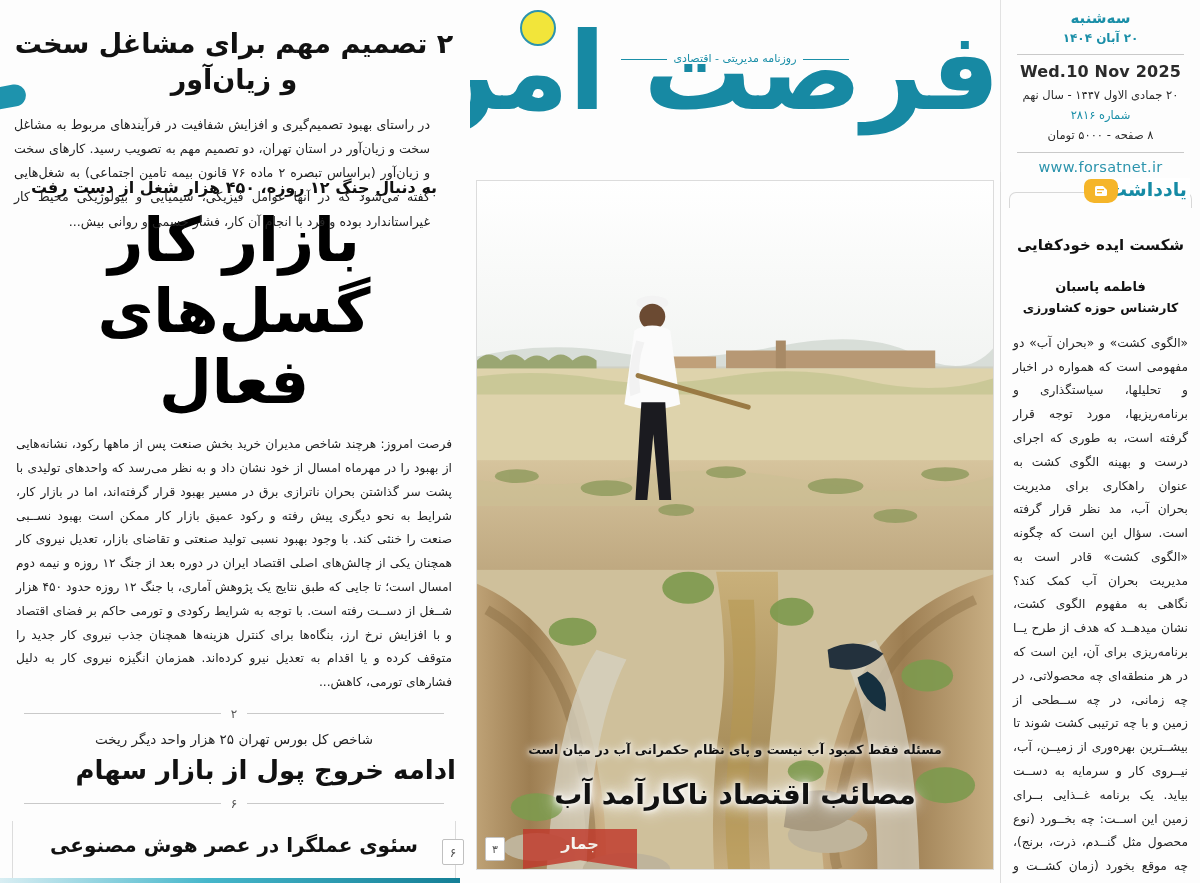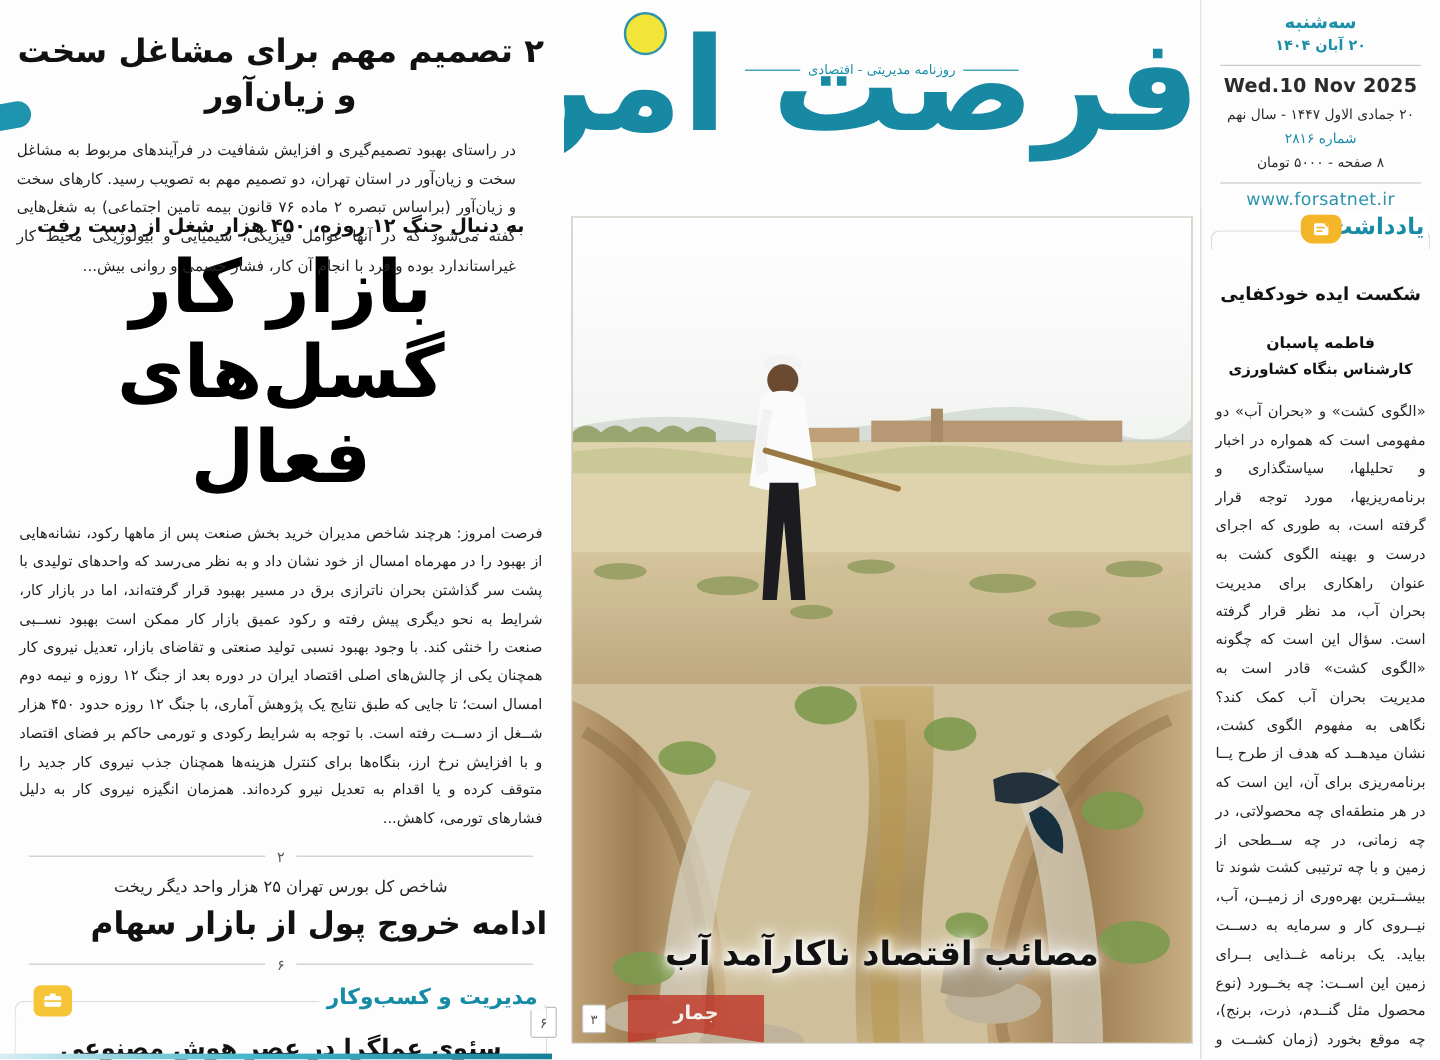--- a/index.html
+++ b/index.html
@@ -467,21 +467,21 @@
             <rect x="4" y="3" width="12" height="10" rx="1.5" fill="#ffffff"></rect>
             <path d="M12 3 L16 7 L16 3 Z" fill="#f5b529"></path>
             <rect x="6" y="6" width="7" height="1.3" fill="#f5b529"></rect>
             <rect x="6" y="9" width="5" height="1.3" fill="#f5b529"></rect>
           </svg>
         </div>
       </div>
       <div class="note-body">
         <div class="note-h1">شکست ایده خودکفایی</div>
         <div class="note-author">فاطمه پاسبان</div>
-        <div class="note-role">کارشناس بنگاه کشاورزی</div>
+        <div class="note-role">کارشناس حوزه کشاورزی</div>
         <div class="note-text">«الگوی کشت» و «بحران آب» دو مفهومی است که همواره در اخبار و تحلیلها، سیاستگذاری و برنامه‌ریزیها، مورد توجه قرار گرفته است، به طوری که اجرای درست و بهینه الگوی کشت به عنوان راهکاری برای مدیریت بحران آب، مد نظر قرار گرفته است. سؤال این است که چگونه «الگوی کشت» قادر است به مدیریت بحران آب کمک کند؟ نگاهی به مفهوم الگوی کشت، نشان میدهــد که هدف از طرح یــا برنامه‌ریزی برای آن، این است که در هر منطقه‌ای چه محصولاتی، در چه زمانی، در چه ســطحی از زمین و با چه ترتیبی کشت شوند تا بیشــترین بهره‌وری از زمیــن، آب، نیــروی کار و سرمایه به دســت بیاید. یک برنامه غــذایی بــرای زمین این اســت: چه بخــورد (نوع محصول مثل گنــدم، ذرت، برنج)، چه موقع بخورد (زمان کشــت و برداشــت)، چقدر بخورد (مســاحت زیر کشت هر محصول و میزان تولید) و به چه ترتیبی بخورد (تناوب کشت و چرخش محصولات).</div>
 
       </div>
     </div>
 
     <div class="photo-col">
       <div class="photo-wrap">
         <svg class="photo-svg" viewBox="0 0 518 690" preserveAspectRatio="none">
           <defs>
             <linearGradient id="sky" x1="0" y1="0" x2="0" y2="1">
@@ -566,20 +566,21 @@
           <path d="M352 470 q30 -14 56 4 q-22 22 -54 14 Z" fill="#23313d"></path>
           <path d="M392 492 q22 12 18 40 q-22 -8 -28 -34 Z" fill="#16303f"></path>
 
           <g fill="#bfb49b">
             <ellipse cx="60" cy="668" rx="34" ry="14"></ellipse>
             <ellipse cx="352" cy="656" rx="40" ry="18"></ellipse>
             <ellipse cx="150" cy="690" rx="44" ry="16"></ellipse>
           </g>
           <path d="M312 618 q44 -18 74 10 q-30 34 -78 20 Z" fill="#a89a80"></path>
         </svg>
+        <div class="cap-kicker">مسئله فقط کمبود آب نیست و پای نظام حکمرانی آب در میان است</div>
         <div class="cap-head">مصائب اقتصاد ناکارآمد آب</div>
         <div class="photo-badge">۳</div>
         <div class="watermark">جمار</div>
       </div>
     </div>
 
     <div class="main-col">
       <div class="ml-kicker">به دنبال جنگ ۱۲ روزه، ۴۵۰ هزار شغل از دست رفت</div>
       <div class="ml-head">بازار کار</div>
       <div class="ml-head">گسل‌های فعال</div>
@@ -587,31 +588,20 @@
       <div class="sep-num">
           <span>۲</span>
         </div>
 
       <div class="ml2-kicker">شاخص کل بورس تهران ۲۵ هزار واحد دیگر ریخت</div>
       <div class="ml2-head">ادامه خروج پول از بازار سهام</div>
       <div class="sep-num">
           <span>۶</span>
         </div>
 
-      <div class="mgmt-header">
-        <div class="mgmt-frame"></div>
-        <div class="mgmt-title">مدیریت و کسب‌وکار</div>
-        <div class="mgmt-icon">
-          <svg width="20" height="16" viewBox="0 0 20 16" aria-hidden="true">
-            <rect x="3" y="4" width="14" height="9" rx="1.5" fill="#ffffff"></rect>
-            <rect x="7.5" y="2" width="5" height="2.5" rx="1" fill="#ffffff"></rect>
-            <rect x="3" y="7.5" width="14" height="1.4" fill="#f6c537"></rect>
-          </svg>
-        </div>
-      </div>
       <div class="mgmt-box">
         <div class="mgmt-head">سئوی عملگرا در عصر هوش مصنوعی</div>
 
       </div>
     </div>
 
   </div>
 </div>
 
 </body></html>

